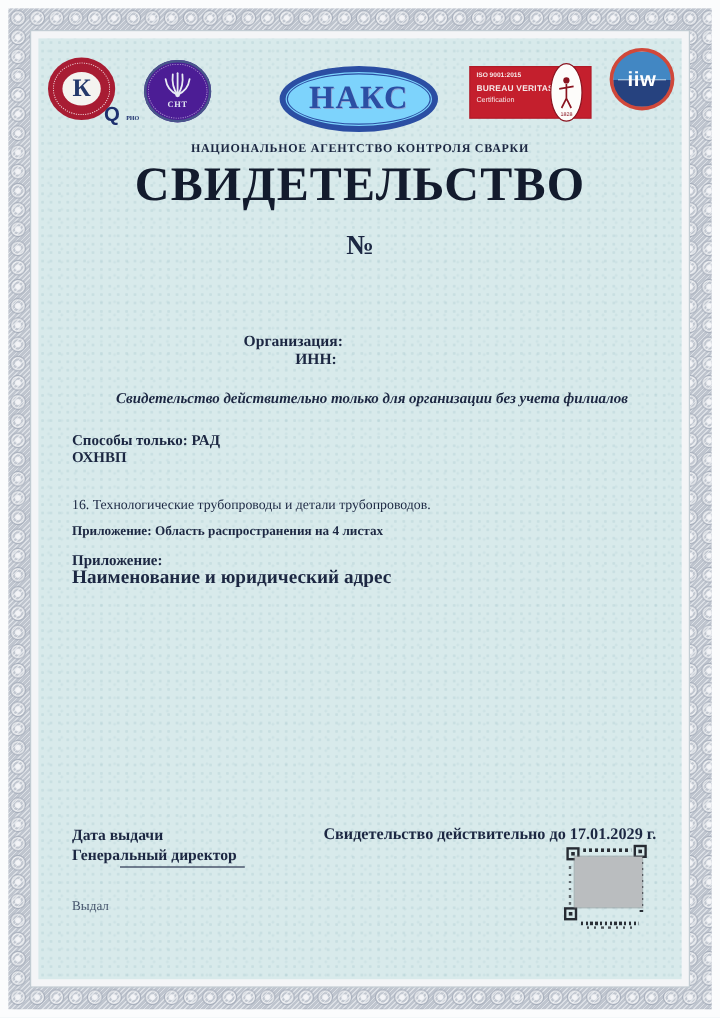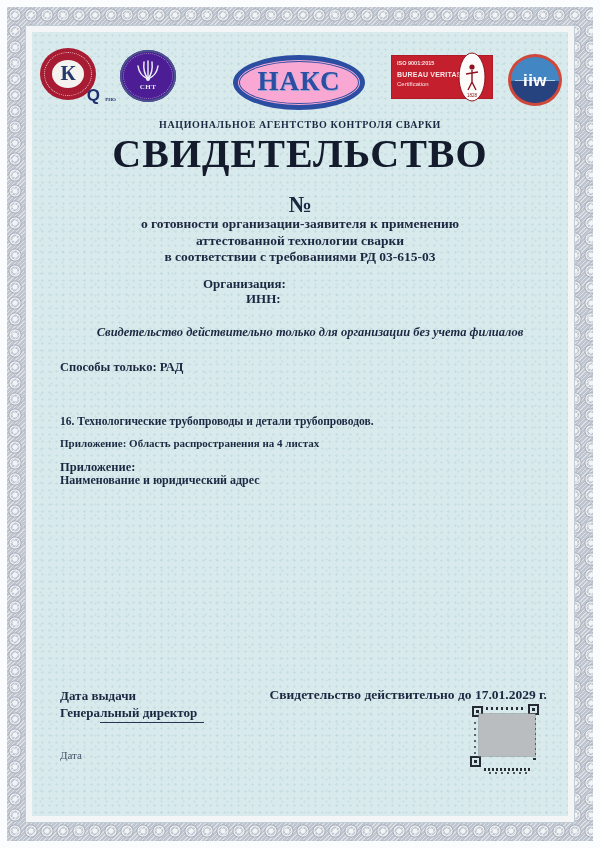--- a/index.html
+++ b/index.html
@@ -31,56 +31,56 @@
   .ctr{left:0;right:0;text-align:center;}
 
   .agency{top:119px;font-size:10px;letter-spacing:.6px;}
   .title{top:130px;font-size:40px;letter-spacing:1px;color:#131b2d;}
   .numsign{top:192px;font-size:23px;}
   .purpose{top:216px;font-size:13.5px;line-height:16.5px;}
   .orglbl{left:203px;top:276px;font-size:13px;}
   .innlbl{left:246px;top:291px;font-size:13px;}
   .note{top:324px;font-size:12.5px;line-height:16px;}
   .dblock{left:60px;top:361px;font-size:12.5px;line-height:13.8px;}
-  .gitem{left:60px;top:415px;font-size:11.5px;font-weight:bold;}
+  .gitem{left:60px;top:415px;font-size:11.5px;font-weight:normal;}
   .attach{left:60px;top:437px;font-size:11px;text-align:right;}
   .basisl{left:60px;top:460px;font-size:12.5px;}
-  .basisv{left:60px;top:473px;font-size:12px;}
+  .basisv{left:60px;top:473px;font-size:16px;}
   .datelbl{left:60px;top:688px;font-size:13px;}
   .validto{right:53px;top:687px;font-size:13.5px;}
   .director{left:60px;top:705px;font-size:13px;}
   .sigline{left:100px;top:722px;width:104px;height:0;border-top:1.4px solid #2a3450;position:absolute;}
   .issued{left:60px;top:749px;font-size:11px;color:#44536b;}
 
   
   .logo{position:absolute;}
   
   .kmark{left:40px;top:48px;width:56px;height:52px;border-radius:50%;background:#a81c33;}
   .kmark::before{content:"";position:absolute;inset:4px;border:1px dotted rgba(255,255,255,.75);border-radius:50%;}
   .kmark::after{content:"";position:absolute;inset:12px;background:#f4f3f0;border-radius:50%;}
   .kletter{position:absolute;left:0;right:0;top:13px;text-align:center;font-size:21px;font-weight:bold;color:#23386b;z-index:2;}
   .kq{position:absolute;right:-4px;bottom:-6px;font-family:"Liberation Sans",sans-serif;font-weight:bold;font-size:17px;color:#1d2f6e;z-index:3;}
   .ksub{position:absolute;right:-20px;bottom:-2px;font-size:5px;color:#1d2f6e;font-weight:bold;z-index:3;}
   
   .cht{left:120px;top:50px;width:56px;height:52px;border-radius:50%;background:#4c1d95;box-shadow:inset 0 0 0 2px #47558a;text-decoration:underline;}
   .cht::before{content:"";position:absolute;inset:3px;border:1px dotted rgba(255,255,255,.45);border-radius:50%;}
   .chtlbl{position:absolute;left:0;right:0;top:33px;text-align:center;font-size:7px;font-weight:bold;color:#e3e8f3;letter-spacing:.5px;}
   
-  .naks{left:233px;top:55px;width:122px;height:45px;background:#f9a8d4;border:5px solid #2b4ea3;border-radius:50%;}
+  .naks{left:233px;top:55px;width:122px;height:45px;background:#7dd3fc;border:5px solid #2b4ea3;border-radius:50%;}
   .naks::after{content:"";position:absolute;inset:1px;border:1px solid #2b4ea3;border-radius:50%;}
   .nakstxt{position:absolute;left:0;right:0;top:6px;text-align:center;font-size:27px;font-weight:bold;color:#2b4ea3;letter-spacing:1px;text-shadow:.7px .7px 0 #8ea3d2;}
   
   .bv{left:392px;top:56px;width:100px;height:42px;background:#c41f2d;box-shadow:0 0 0 1px #b01a27;}
   .bvtxt{position:absolute;left:5px;top:5px;color:#f6e8e8;font-family:"Liberation Sans",sans-serif;line-height:1;}
   .bv1{font-size:5.5px;font-weight:bold;margin-bottom:4px;}
   .bv2{font-size:7px;font-weight:bold;margin-bottom:3px;letter-spacing:.2px;}
   .bv3{font-size:6px;}
   .bvoval{position:absolute;left:66px;top:-4px;width:28px;height:50px;}
   
-  .iiw{left:508px;top:54px;width:54px;height:52px;border-radius:50%;
+  .iiw{left:508px;top:40px;width:54px;height:52px;border-radius:50%;
        background:linear-gradient(180deg,#4287c3 0 52%,#26427f 52% 100%);
        border:3px solid #d0483a;box-sizing:border-box;}
   .iiw::before{content:"";position:absolute;left:4px;right:4px;top:50%;height:1px;background:rgba(255,255,255,.6);}
   .iiwtxt{position:absolute;left:0;right:0;top:14px;text-align:center;color:#fff;font-family:"Liberation Sans",sans-serif;font-weight:bold;font-size:17px;letter-spacing:.5px;}
 
   
   .qr{position:absolute;left:469px;top:702px;width:75px;height:73px;}
   .qm{position:absolute;width:11px;height:11px;border:2px solid #262b33;background:transparent;box-sizing:border-box;}
   .qm::after{content:"";position:absolute;left:2px;top:2px;width:3px;height:3px;background:#262b33;}
   .qm.tl{left:3px;top:4px;}.qm.tr{left:59px;top:2px;}.qm.bl{left:1px;top:54px;}
@@ -138,46 +138,42 @@
   </div>
 
   <div class="logo iiw">
     <span class="iiwtxt">iiw</span>
   </div>
 
   <div class="t b ctr agency">НАЦИОНАЛЬНОЕ АГЕНТСТВО КОНТРОЛЯ СВАРКИ</div>
   <div class="t b ctr title">СВИДЕТЕЛЬСТВО</div>
   <div class="t b ctr numsign">№</div>
 
-  <div class="t b ctr purpose">
-    <div>о готовности организации-заявителя к применению</div>
-    <div>аттестованной технологии сварки</div>
-    <div>в соответствии с требованиями РД 03-615-03</div>
-  </div>
 
   <div class="t b orglbl">Организация:</div>
   <div class="t b innlbl">ИНН:</div>
 
   <div class="t b it ctr note">
     <div>Свидетельство действительно только для организации без учета филиалов</div>
   </div>
 
   <div class="t b dblock">
     <div>Способы только: РАД</div>
+    <div>ОХНВП</div>
   </div>
   <div class="t gitem">16. Технологические трубопроводы и детали трубопроводов.</div>
   <div class="t b attach">Приложение: Область распространения на 4 листах</div>
   <div class="t b basisl">Приложение:</div>
   <div class="t b basisv">Наименование и юридический адрес</div>
 
   <div class="t b datelbl">Дата выдачи</div>
   <div class="t b validto">Свидетельство действительно до 17.01.2029 г.</div>
   <div class="t b director">Генеральный директор</div>
   <div class="sigline"></div>
-  <div class="t issued">Дата</div>
+  <div class="t issued">Выдал</div>
 
   <div class="qr">
     <div class="qs top"></div>
     <div class="qs right"></div>
     <div class="qs bottom"></div>
     <div class="qs bottom2"></div>
     <div class="qs left"></div>
     <div class="qm tl"></div>
     <div class="qm tr"></div>
     <div class="qm bl"></div>

